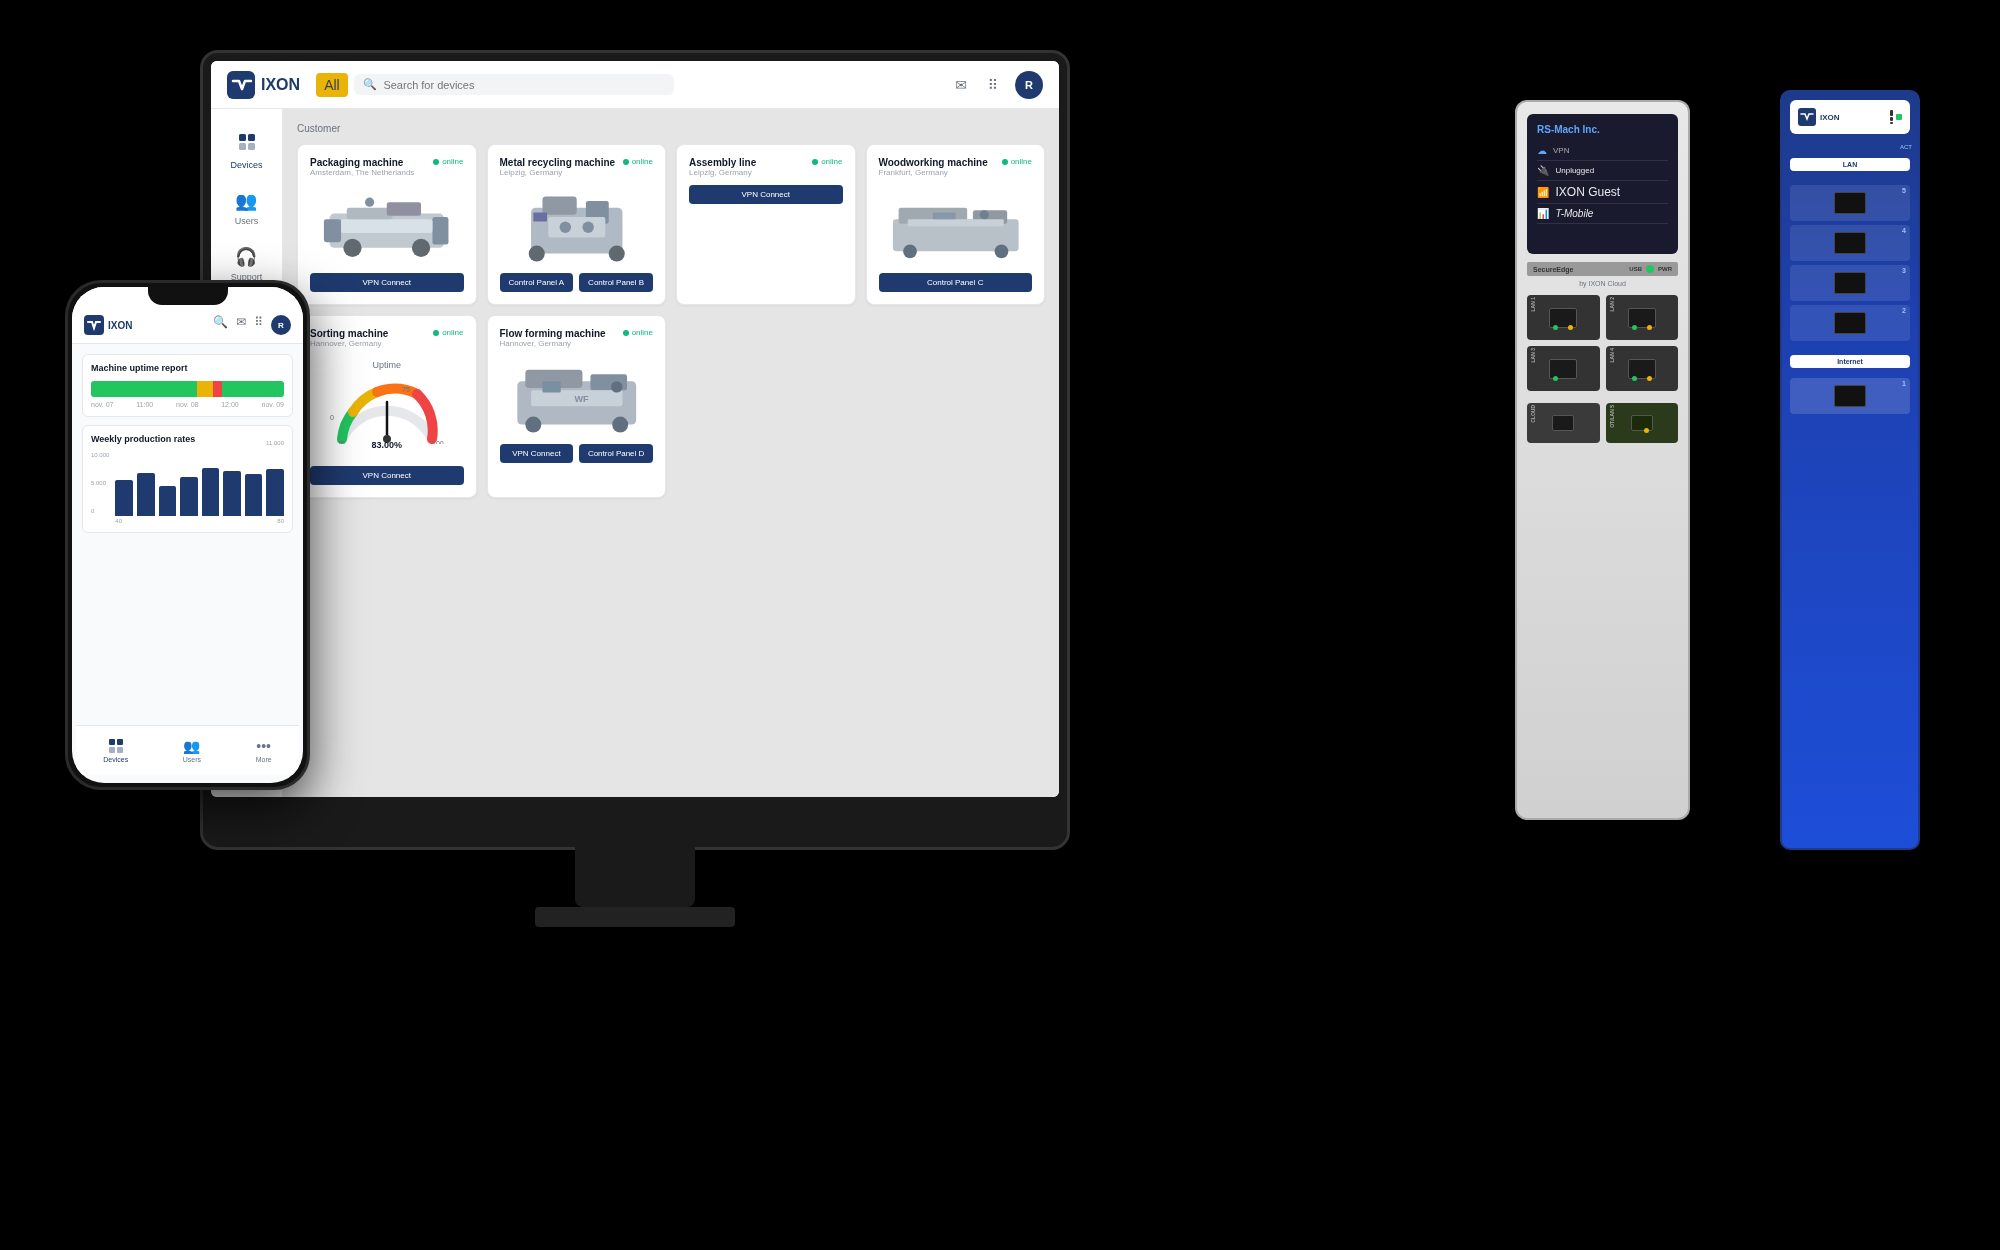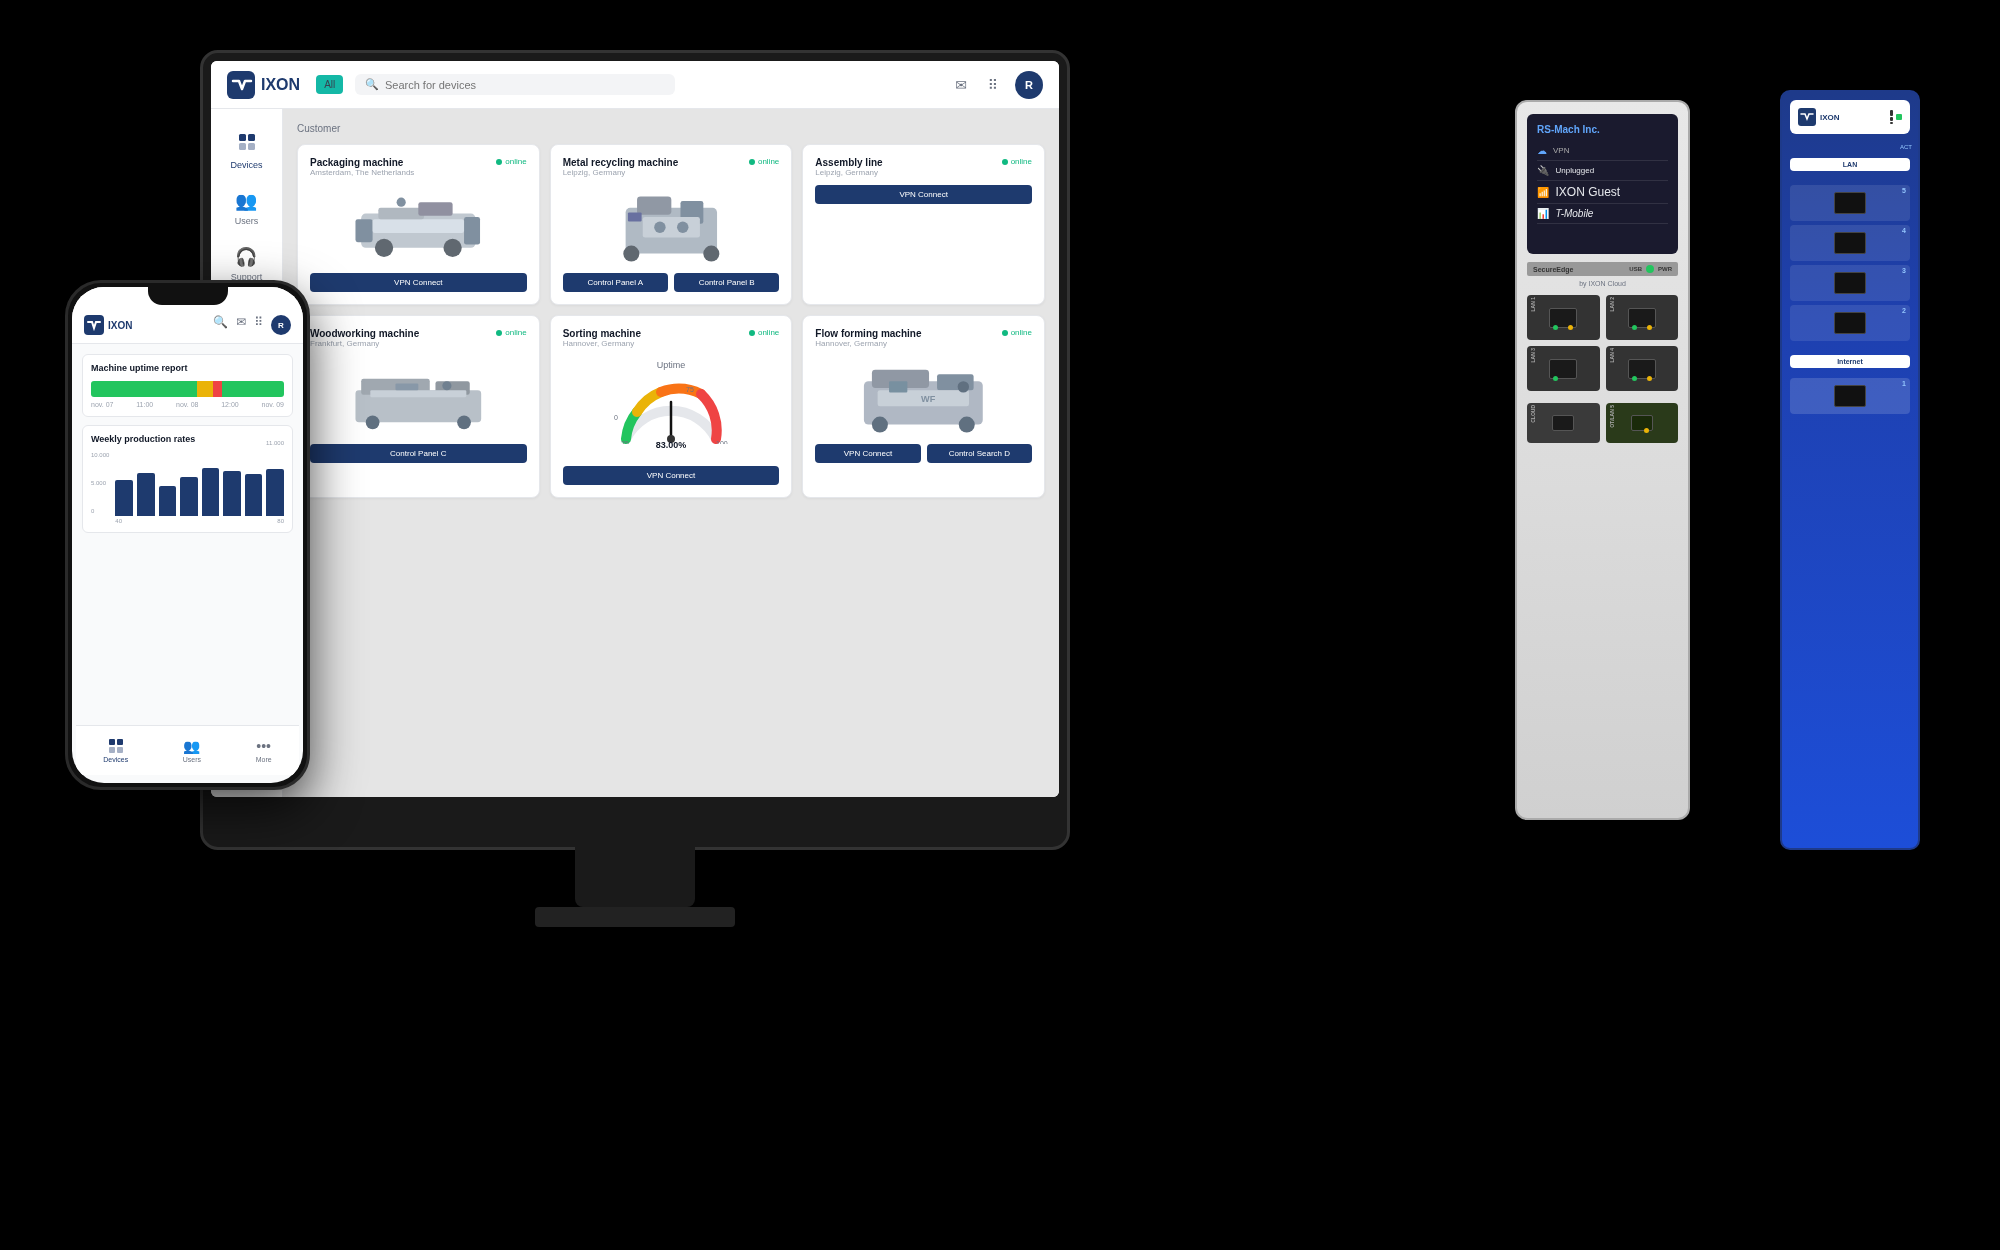--- a/index.html
+++ b/index.html
@@ -89,28 +89,28 @@
     }
     .search-bar input {
       border: none;
       background: transparent;
       font-size: 11px;
       color: #9ca3af;
       outline: none;
       width: 100%;
     }
     .filter-btn {
-      background: #14b8a6;
+      background: #eab308;
       border: none;
       border-radius: 4px;
       padding: 4px 8px;
-      font-size: 10px;
+      font-size: 14px;
       color: #374151;
       cursor: pointer;
-      margin-right: 12px;
+      margin-right: 6px;
     }
     .header-actions {
       margin-left: auto;
       display: flex;
       align-items: center;
       gap: 12px;
     }
     .header-icon {
       width: 20px;
       height: 20px;
@@ -182,21 +182,21 @@
       background: #e5e5e5;
       padding: 14px;
     }
     .section-title {
       font-size: 10px;
       color: #6b7280;
       margin-bottom: 10px;
     }
     .devices-grid {
       display: grid;
-      grid-template-columns: 1fr 1fr 1fr;
+      grid-template-columns: 1fr 1fr 1fr 1fr;
       gap: 10px;
     }
     .device-card {
       background: #fff;
       border-radius: 8px;
       padding: 12px;
       border: 1px solid #e5e7eb;
       box-shadow: 0 1px 3px rgba(0,0,0,0.05);
     }
     .device-card-header {
@@ -851,21 +851,21 @@
                 <ellipse cx="22" cy="60" rx="7" ry="7" fill="#607080"></ellipse>
                 <ellipse cx="98" cy="60" rx="7" ry="7" fill="#607080"></ellipse>
                 <rect x="20" y="30" width="80" height="14" rx="2" fill="#c8d0d8"></rect>
                 <text x="58" y="40" font-size="8" fill="#8090a0" font-weight="bold">WF</text>
                 <rect x="30" y="22" width="16" height="10" rx="1" fill="#7890a0"></rect>
                 <circle cx="95" cy="27" r="5" fill="#607080"></circle>
               </svg>
             </div>
             <div class="device-actions">
               <button class="btn-primary">VPN Connect</button>
-              <button class="btn-primary">Control Search D</button>
+              <button class="btn-primary">Control Panel D</button>
             </div>
           </div>
 
         </div>
       </div>
     </div>
   </div>
   <div class="monitor-stand"></div>
   <div class="monitor-base"></div>
 </div>

